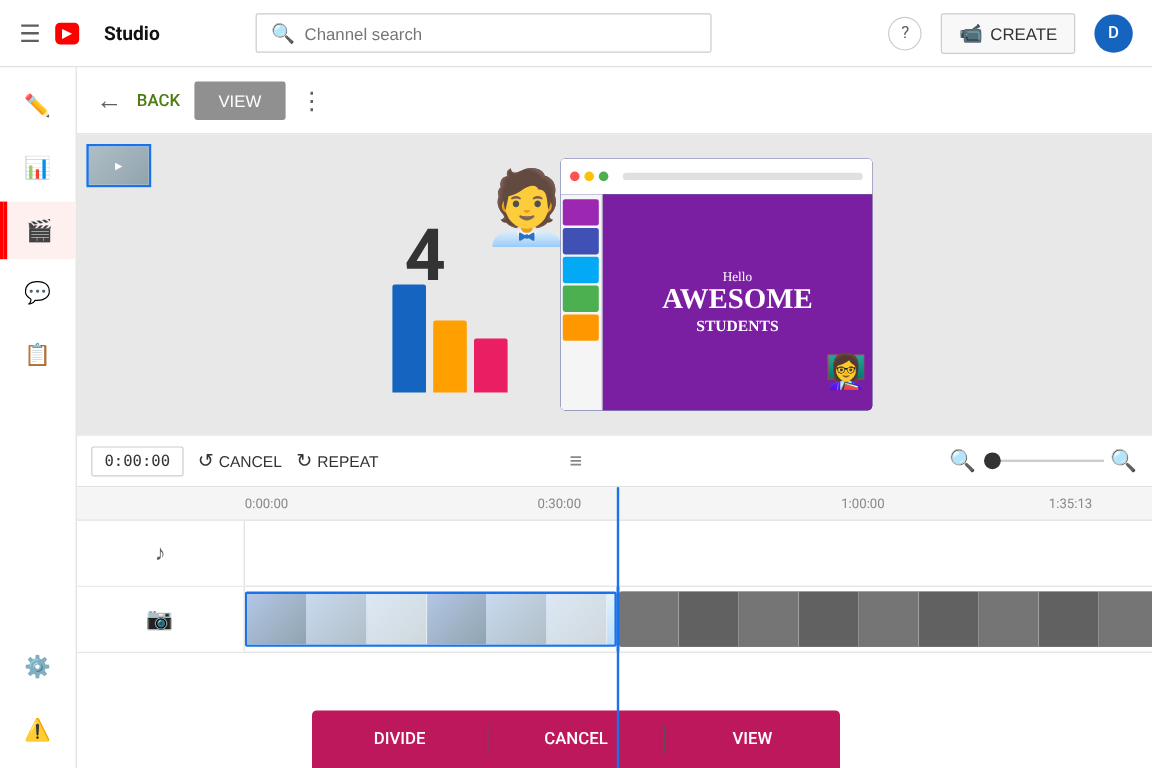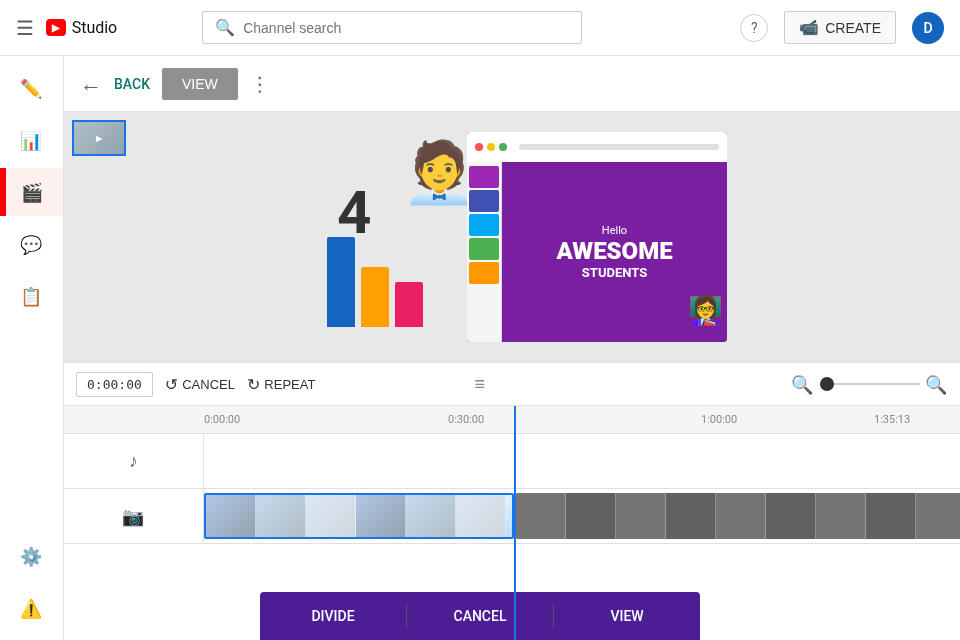--- a/index.html
+++ b/index.html
@@ -24,21 +24,21 @@
       color: white;
       font-size: 11px;
       font-weight: bold;
       padding: 3px 6px;
       border-radius: 4px;
       display: flex;
       align-items: center;
       gap: 3px;
     }
     .yt-logo-play { font-size: 10px; }
-    .studio-text { font-size: 16px; font-weight: 400; color: #111; }
+    .studio-text { font-size: 16px; font-weight: 700; color: #111; margin-left: 15px; }
     .search-bar {
       flex: 1;
       max-width: 380px;
       margin: 0 auto;
       display: flex;
       align-items: center;
       border: 1px solid #ccc;
       border-radius: 2px;
       padding: 6px 12px;
       background: #fff;
@@ -137,21 +137,21 @@
       align-items: center;
       padding: 0 16px;
       gap: 12px;
     }
     .back-btn {
       display: flex; align-items: center; gap: 4px;
       color: #606060; cursor: pointer; font-size: 20px;
     }
     .page-title { font-size: 20px; color: #111; font-weight: 400; flex: 1; }
     .header-actions { display: flex; align-items: center; gap: 12px; }
-    .back-text { font-size: 14px; font-weight: 500; color: #0f766e; cursor: pointer; }
+    .back-text { font-size: 14px; font-weight: 500; color: #4d7c0f; cursor: pointer; }
     .save-btn {
       background: #909090;
       color: white;
       border: none;
       padding: 8px 20px;
       font-size: 14px;
       font-weight: 500;
       cursor: pointer;
       border-radius: 2px;
     }
@@ -368,21 +368,21 @@
       overflow: hidden;
     }
 
     
     .bottom-action-bar {
       position: absolute;
       bottom: 0; left: 50%;
       transform: translateX(-50%);
       width: 440px;
       height: 48px;
-      background: #4c1d95;
+      background: #be185d;
       display: flex;
       align-items: center;
       border-radius: 4px 4px 0 0;
     }
     .bottom-btn {
       flex: 1;
       display: flex;
       align-items: center;
       justify-content: center;
       color: white;
@@ -489,21 +489,21 @@
           </div>
 
           <div style="position:absolute;left:0;top:30px;width:35px;height:calc(100% - 30px);background:#f5f5f5;border-right:1px solid #ddd;display:flex;flex-direction:column;gap:2px;padding:4px 2px;">
             <div style="height:22px;background:#9c27b0;border-radius:2px;"></div>
             <div style="height:22px;background:#3f51b5;border-radius:2px;"></div>
             <div style="height:22px;background:#03a9f4;border-radius:2px;"></div>
             <div style="height:22px;background:#4caf50;border-radius:2px;"></div>
             <div style="height:22px;background:#ff9800;border-radius:2px;"></div>
           </div>
 
-          <div class="pptoon-body" style="margin-left:35px;">
+          <div class="pptoon-body" style="margin-left:35px;font-family:Liberation Serif, serif;">
             <span class="hello-text" style="font-size:11px;">Hello</span>
             <span class="awesome-text" style="font-size:24px;font-weight:900;">AWESOME</span>
             <span class="students-text" style="font-size:13px;">STUDENTS</span>
 
             <div style="position:absolute;right:4px;bottom:15px;font-size:28px;">👩‍🏫</div>
           </div>
         </div>
       </div>
     </div>
 

